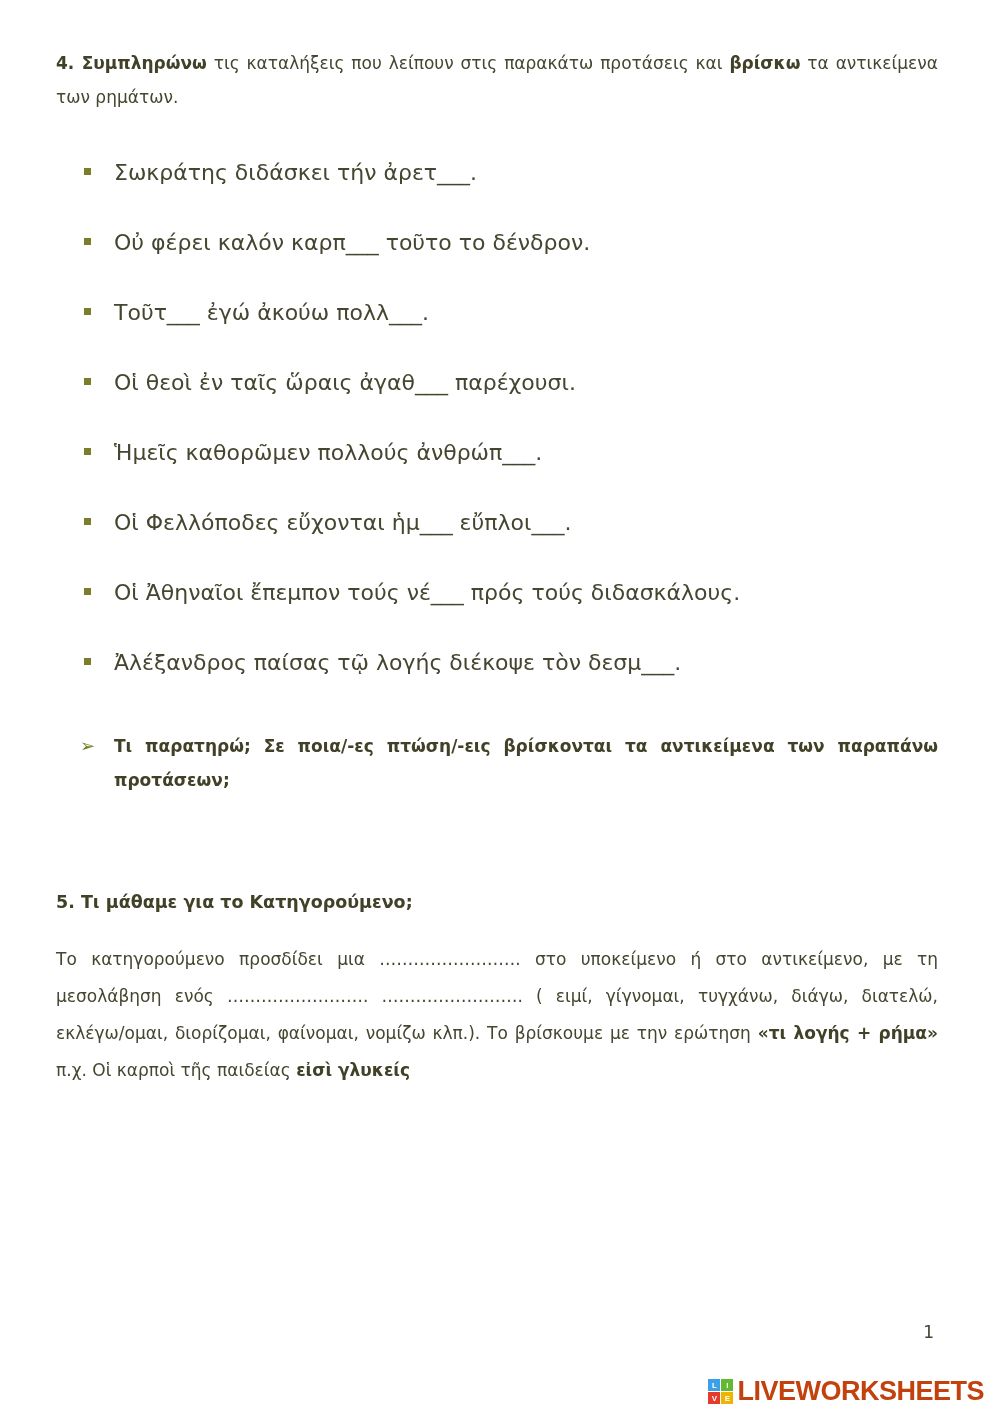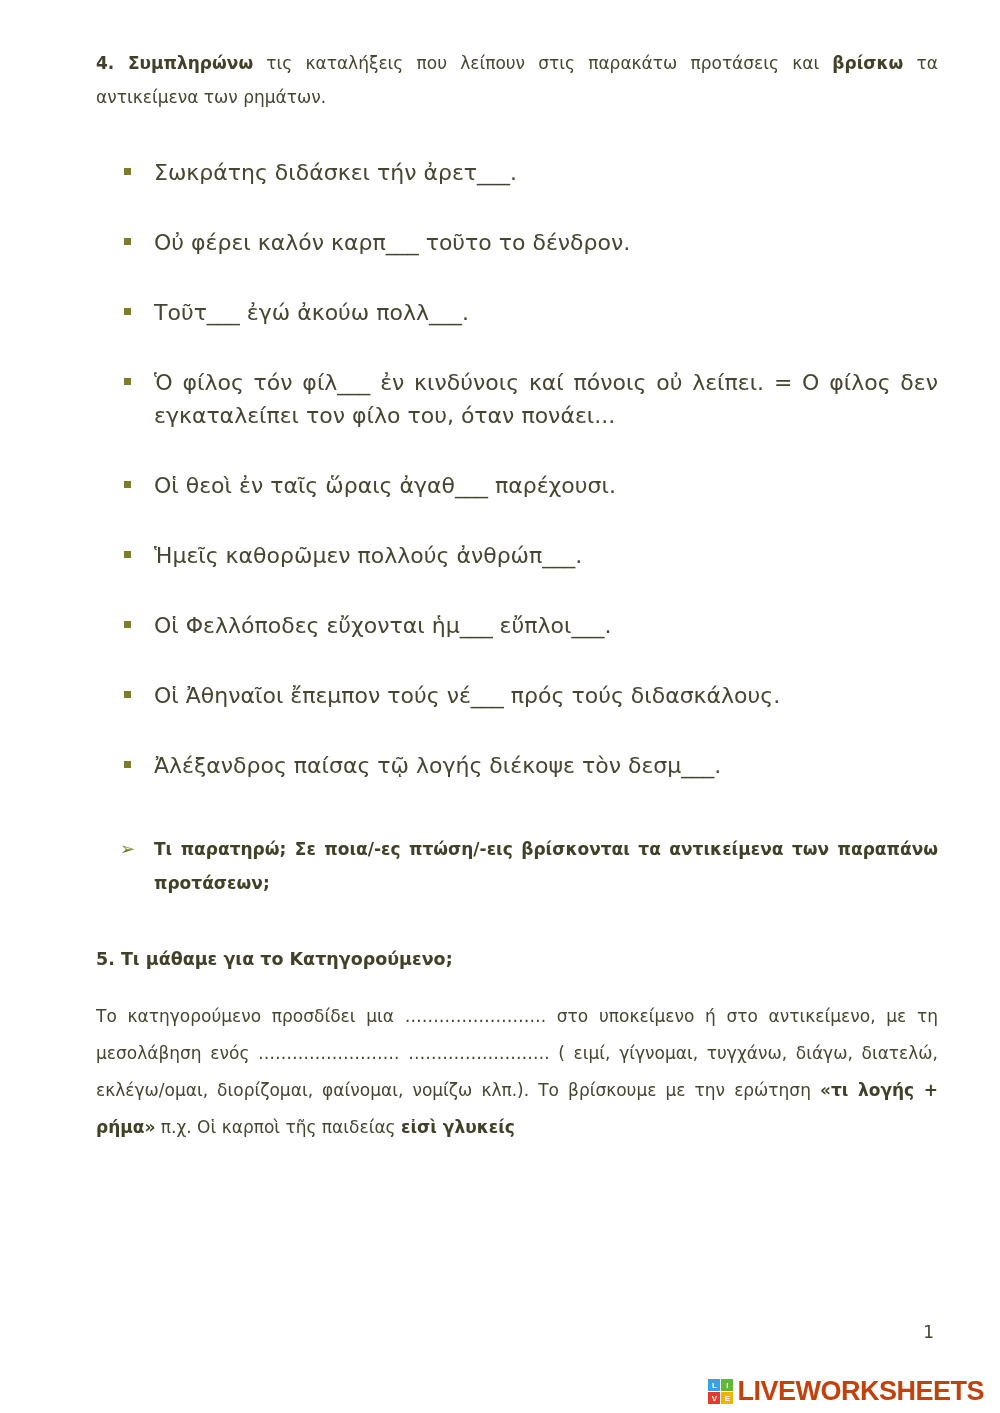--- a/index.html
+++ b/index.html
@@ -7,21 +7,21 @@
   body {
     width: 1000px;
     height: 1413px;
     position: relative;
     overflow: hidden;
     font-family: "DejaVu Sans", sans-serif;
     color: #454530;
     background: #ffffff;
   }
   .page {
-    padding: 46px 62px 0 96px;
+    padding: 46px 62px 0 56px;
   }
   .intro {
     font-size: 17px;
     line-height: 34px;
     text-align: justify;
   }
   .intro strong, .observation strong, .s5-heading, .s5-para strong {
     font-weight: bold;
     color: #414128;
   }
@@ -60,21 +60,21 @@
   }
   .observation .arrow {
     position: absolute;
     left: -4px;
     top: 0;
     font-weight: normal;
     font-size: 18px;
     color: #6b8022;
   }
   .s5-heading {
-    margin-top: 42px;
+    margin-top: 88px;
     font-size: 17.5px;
     line-height: 34px;
     font-weight: bold;
   }
   .s5-para {
     margin-top: 22px;
     font-size: 17px;
     line-height: 37px;
     text-align: justify;
   }
@@ -127,21 +127,20 @@
 <body>
 
 <div class="page">
 
   <p class="intro"><strong>4. Συμπληρώνω</strong><span> τις καταλήξεις που λείπουν στις παρακάτω προτάσεις και </span><strong>βρίσκω</strong><span> τα αντικείμενα των ρημάτων.</span></p>
 
   <ul class="sentence-list">
     <li class="sentence-item"><span class="bullet"></span><span>Σωκράτης διδάσκει τήν ἀρετ___.</span></li>
     <li class="sentence-item"><span class="bullet"></span><span>Οὐ φέρει καλόν καρπ___ τοῦτο το δένδρον.</span></li>
     <li class="sentence-item"><span class="bullet"></span><span>Τοῦτ___ ἐγώ ἀκούω πολλ___.</span></li>
-    <li class="sentence-item"><span class="bullet"></span><span>Ὁ φίλος τόν φίλ___ ἐν κινδύνοις καί πόνοις οὐ λείπει. = Ο φίλος δεν εγκαταλείπει τον φίλο του, όταν πονάει...</span></li>
     <li class="sentence-item"><span class="bullet"></span><span>Οἱ θεοὶ ἐν ταῖς ὥραις ἀγαθ___  παρέχουσι.</span></li>
     <li class="sentence-item"><span class="bullet"></span><span>Ἡμεῖς  καθορῶμεν  πολλούς   ἀνθρώπ___.</span></li>
     <li class="sentence-item"><span class="bullet"></span><span>Οἱ Φελλόποδες εὔχονται ἡμ___ εὔπλοι___.</span></li>
     <li class="sentence-item"><span class="bullet"></span><span>Οἱ Ἀθηναῖοι ἔπεμπον τούς νέ___ πρός τούς διδασκάλους.</span></li>
     <li class="sentence-item"><span class="bullet"></span><span>Ἀλέξανδρος παίσας τῷ λογής διέκοψε τὸν δεσμ___.</span></li>
   </ul>
 
   <div class="observation">
     <span class="arrow">➢</span><strong>Τι παρατηρώ; Σε ποια/-ες πτώση/-εις βρίσκονται τα αντικείμενα των παραπάνω προτάσεων;</strong>
   </div>

